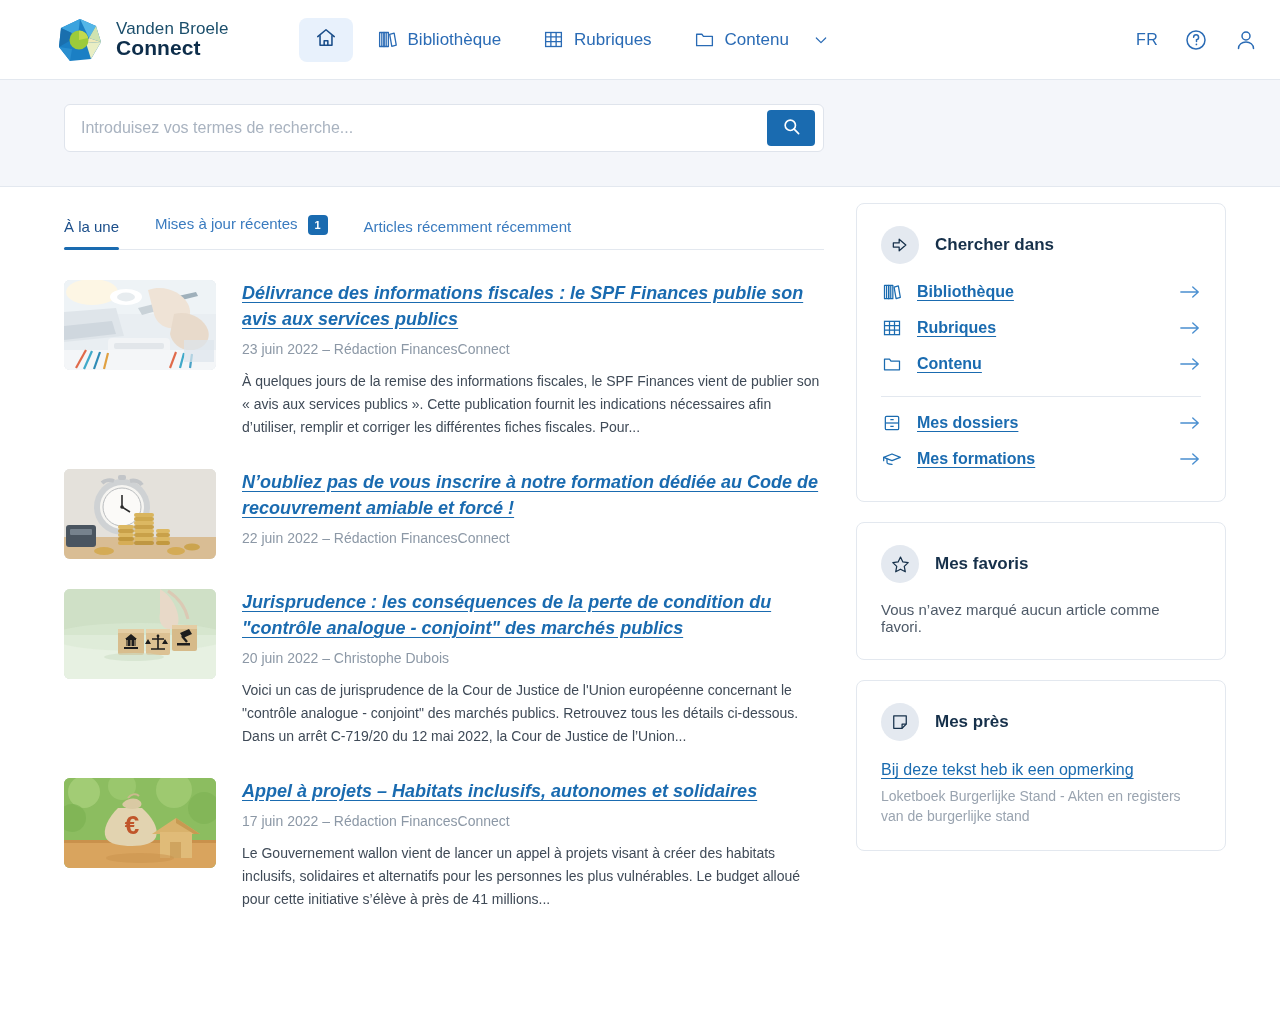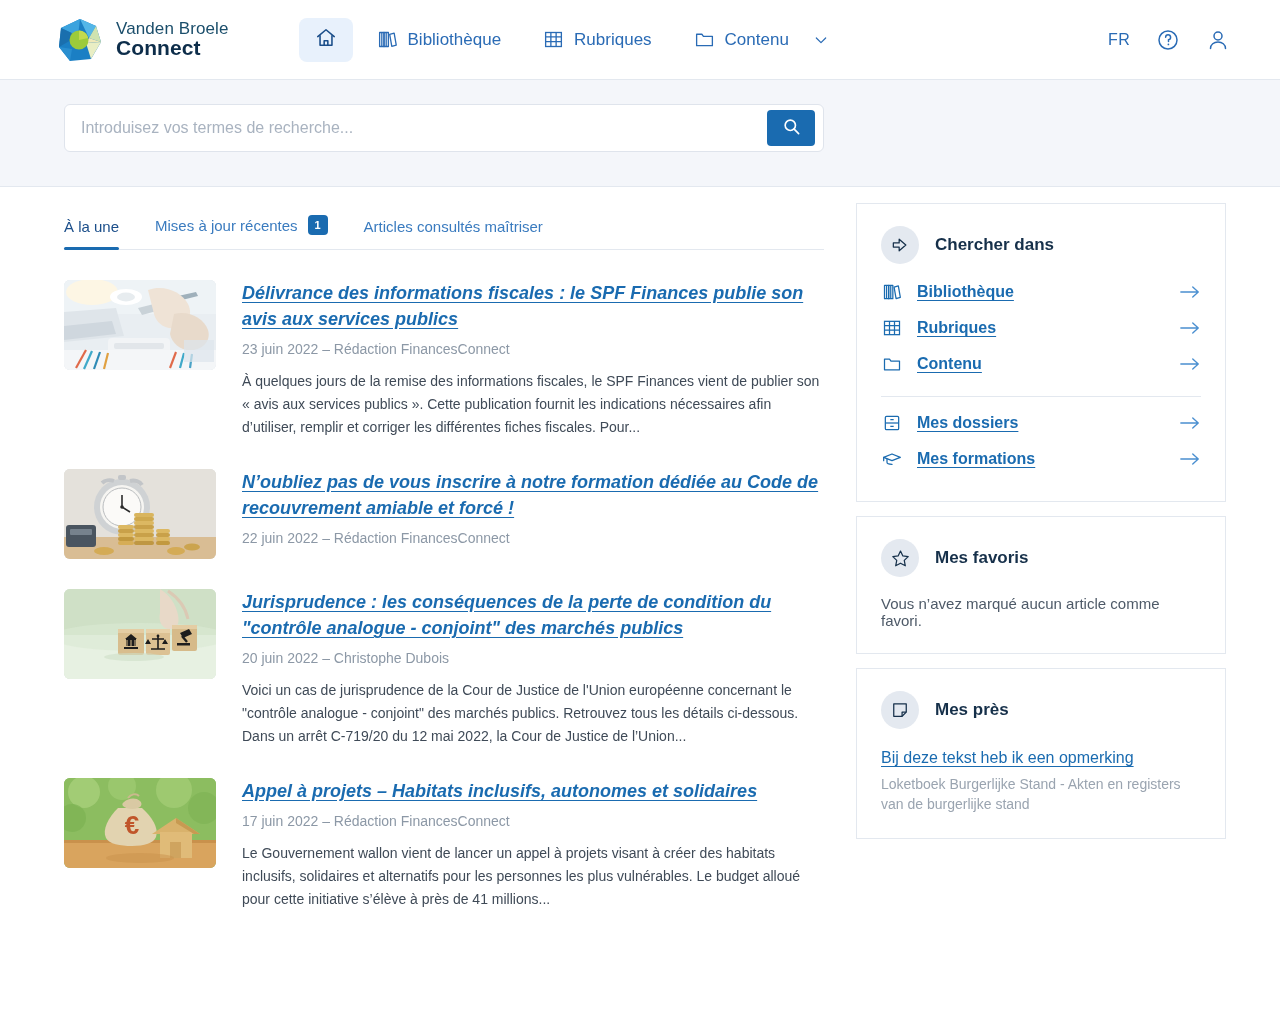--- a/index.html
+++ b/index.html
@@ -12,21 +12,21 @@
   }
   a { text-decoration: none; }
 
   
   .header {
     height: 80px;
     background: #ffffff;
     border-bottom: 1px solid #e3e8ef;
     display: flex;
     align-items: center;
-    padding: 0 40px 0 56px;
+    padding: 0 12px 0 56px;
     position: relative;
   }
   .brand { display: flex; align-items: center; gap: 12px; }
   .brand-logo { width: 48px; height: 48px; flex: 0 0 48px; }
   .brand-text { line-height: 1.05; }
   .brand-top {
     font-size: 17px; color: #1b4e6b; font-weight: 400;
     letter-spacing: .1px;
   }
   .brand-bottom {
@@ -103,21 +103,21 @@
 
   
   .tabs {
     display: flex; align-items: flex-end; gap: 36px;
     border-bottom: 1px solid #e3e8ef;
     margin-top: 28px;
     padding-bottom: 0;
   }
   .tab {
     font-size: 15px; color: #3a7bbf; cursor: pointer;
-    padding-bottom: 14px; display: flex; align-items: center; gap: 10px;
+    padding-bottom: 14px; display: flex; gap: 10px;
     position: relative; white-space: nowrap;
   }
   .tab.active { color: #1b4e8a; font-weight: 400; }
   .tab.active::after {
     content: ""; position: absolute; left: 0; right: 0; bottom: -1px;
     height: 3px; background: #1a6bb0; border-radius: 2px;
   }
   .tab-badge {
     background: #1a6bb0; color: #ffffff; font-size: 11px;
     min-width: 20px; height: 20px; border-radius: 4px;
@@ -147,23 +147,23 @@
     font-size: 14px; color: #8c98a6; margin-bottom: 13px;
   }
   .art-excerpt {
     font-size: 14px; line-height: 23px; color: #3f4a57;
   }
 
   
   .card {
     background: #ffffff;
     border: 1px solid #e3e8ef;
-    border-radius: 0;
+    border-radius: 8px;
     padding: 22px 24px 24px 24px;
-    margin-bottom: 14px;
+    margin-bottom: 20px;
   }
   .card-head {
     display: flex; align-items: center; gap: 16px;
     margin-bottom: 10px;
   }
   .card-ico {
     width: 38px; height: 38px; border-radius: 50%;
     background: #e4e9f0;
     display: flex; align-items: center; justify-content: center;
     flex: 0 0 38px;
@@ -315,21 +315,21 @@
 
     <div class="tabs">
       <div class="tab active">
         <span>À la une</span>
       </div>
       <div class="tab">
         <span>Mises à jour récentes</span>
         <span class="tab-badge">1</span>
       </div>
       <div class="tab">
-        <span>Articles consultés maîtriser</span>
+        <span>Articles récemment récemment</span>
       </div>
     </div>
 
     <div class="article">
       <div class="thumb">
         <svg viewBox="0 0 152 90" preserveAspectRatio="none">
           <rect width="152" height="90" fill="#e9eef2"></rect>
           <rect y="0" width="152" height="34" fill="#eef3f6"></rect>
           <ellipse cx="28" cy="12" rx="26" ry="13" fill="#fdf6e4"></ellipse>
           <ellipse cx="62" cy="17" rx="16" ry="8" fill="#ffffff"></ellipse>

